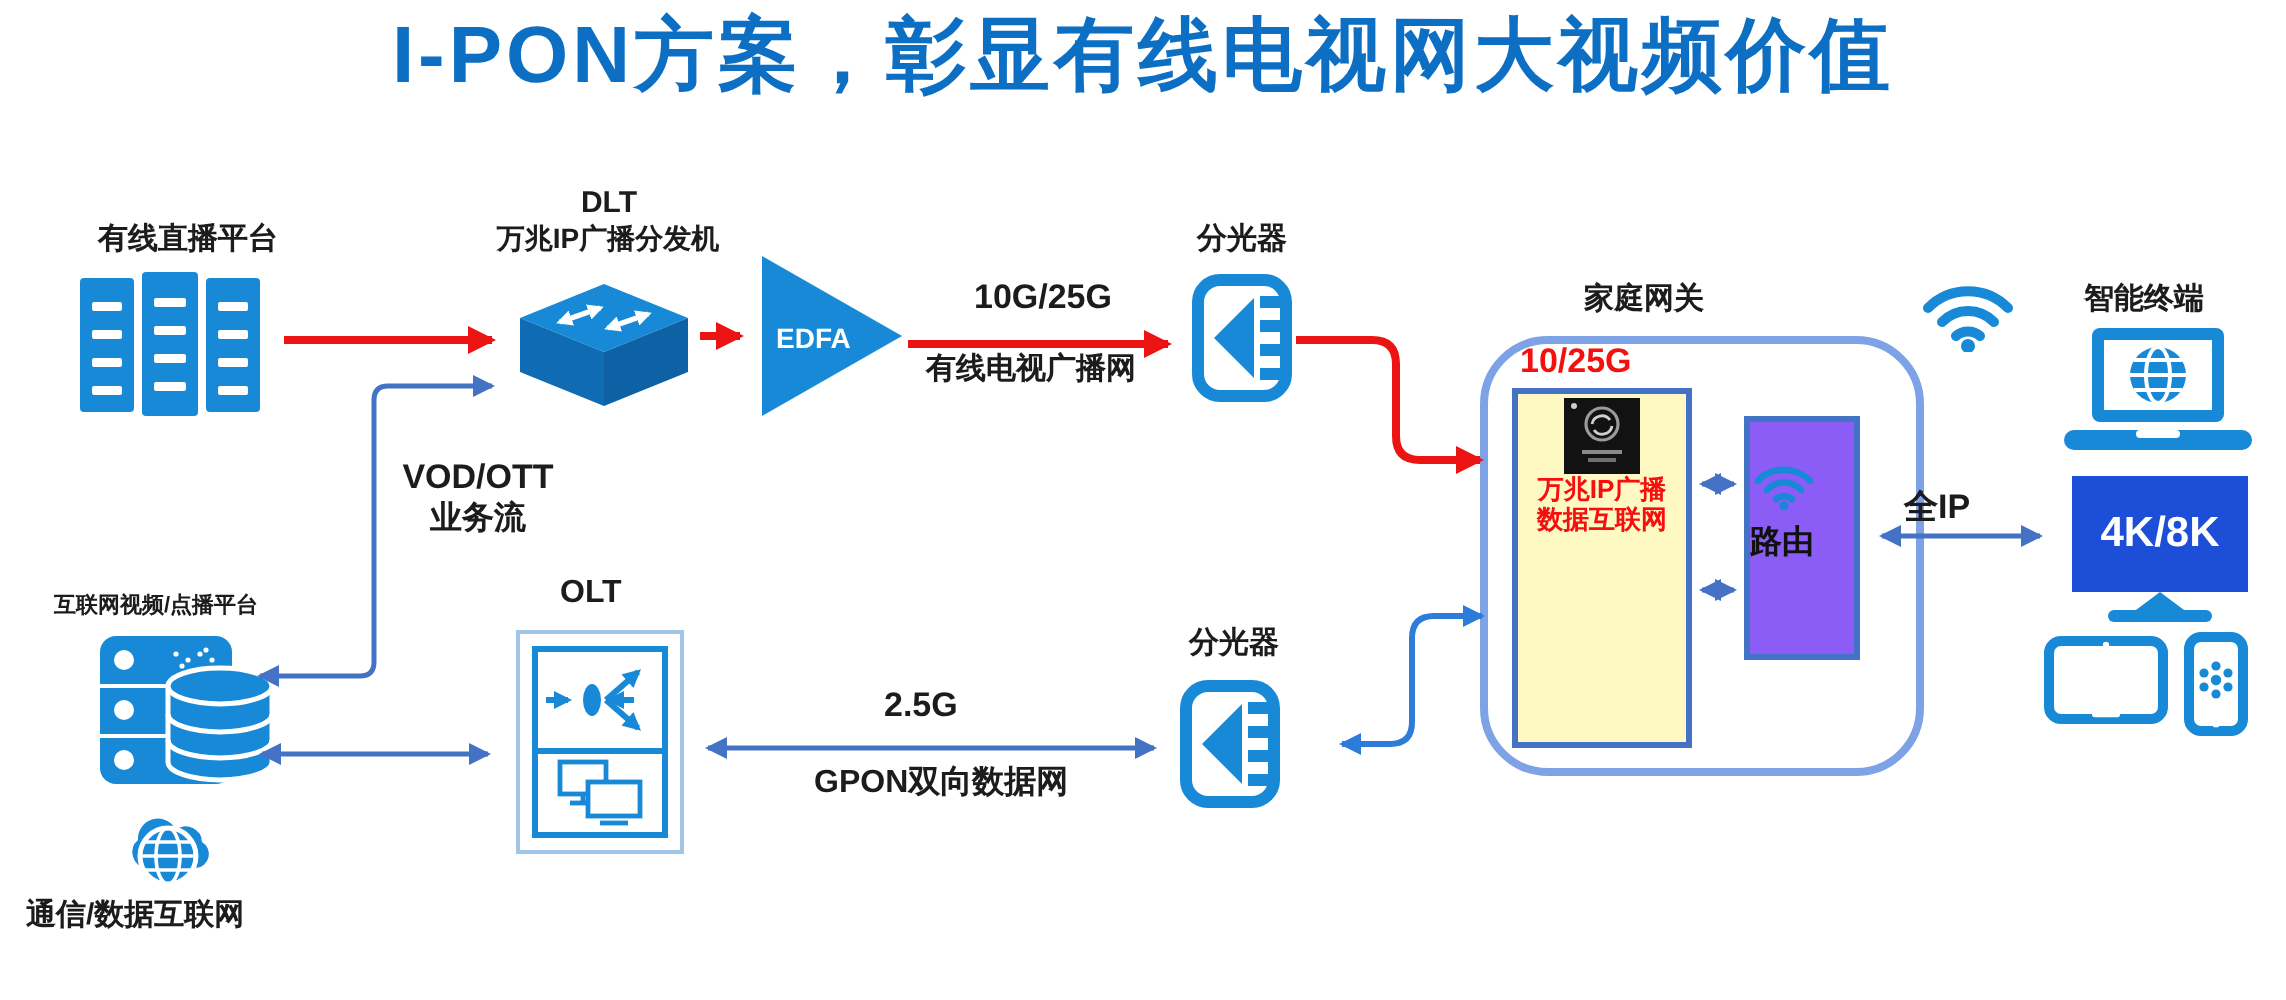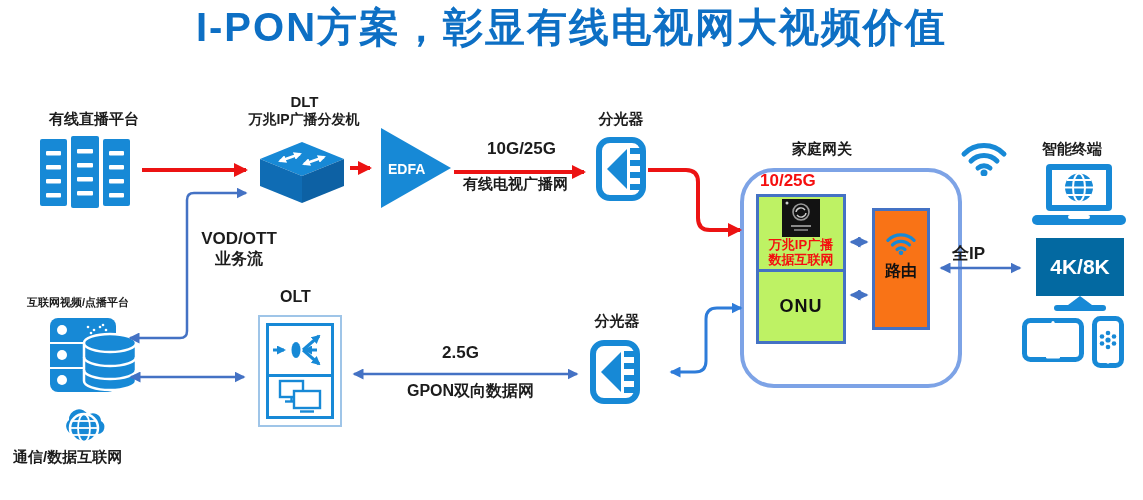--- a/index.html
+++ b/index.html
@@ -7,32 +7,32 @@
        font-family:"Liberation Sans","DejaVu Sans",sans-serif;}
   .abs{position:absolute;}
   .lbl{font-weight:700;color:#1c1c1c;white-space:nowrap;}
   .ctr{text-align:center;}
   #title{left:0;top:4;width:1143px;text-align:center;font-size:40px;font-weight:800;
          color:#0d6fc4;letter-spacing:2px;}
   
   #gateway-box{left:740px;top:168px;width:214px;height:212px;border:4px solid #7da3e6;
                border-radius:34px;background:transparent;}
   #gateway-speed{left:760px;top:171px;font-size:17px;font-weight:800;color:#f50f0f;text-align:right;}
-  #chipbox{left:756px;top:194px;width:90px;height:150px;border:3px solid #4472c4;background:#bef264;
+  #chipbox{left:756px;top:194px;width:90px;height:180px;border:3px solid #4472c4;background:#fef9c3;
            display:flex;flex-direction:column;box-sizing:border-box;}
   #chip-section{height:72px;display:flex;flex-direction:column;align-items:center;}
   #chip{width:38px;height:38px;background:#121212;margin-top:2px;position:relative;}
   .chip-red{font-size:13px;line-height:15px;font-weight:800;color:#f50f0f;white-space:nowrap;}
   #onu-section{flex:1;border-top:3px solid #4472c4;display:flex;align-items:center;justify-content:center;}
   #onu-label{font-size:18px;font-weight:800;color:#111;letter-spacing:1px;}
-  #router-box{left:872px;top:208px;width:58px;height:122px;border:3px solid #4472c4;background:#f97316;
-              box-sizing:border-box;display:flex;flex-direction:column;align-items:center;}
+  #router-box{left:872px;top:208px;width:58px;height:122px;border:3px solid #4472c4;background:#8b5cf6;
+              box-sizing:border-box;display:flex;flex-direction:column;align-items:flex-start;}
   #router-label{font-size:16px;font-weight:700;color:#111;margin-top:6px;}
   
-  #tv{left:1036px;top:238px;width:88px;height:58px;background:#0369a1;display:flex;
+  #tv{left:1036px;top:238px;width:88px;height:58px;background:#1d4ed8;display:flex;
       align-items:center;justify-content:center;}
   #tv span{color:#fff;font-size:21px;font-weight:800;}
   #tv-neck{left:1068px;top:296px;width:0;height:0;border-left:12px solid transparent;
            border-right:12px solid transparent;border-bottom:9px solid #1789d6;}
   #tv-base{left:1054px;top:305px;width:52px;height:6px;background:#1789d6;border-radius:3px;}
   
   #olt-box{left:258px;top:315px;width:84px;height:112px;border:2px solid #9fc5e8;background:#fff;
            box-sizing:border-box;display:flex;align-items:center;justify-content:center;}
   #olt-inner{width:68px;height:96px;border:3px solid #1789d6;box-sizing:border-box;
              display:flex;flex-direction:column;}
@@ -145,23 +145,20 @@
       <svg width="38" height="38" viewBox="0 0 38 38">
         <circle cx="19" cy="13" r="8" fill="none" stroke="#9a9a9a" stroke-width="1.6"></circle>
         <path d="M14,13 a5,5 0 0 1 9,-2 M24,14 a5,5 0 0 1 -9,2" fill="none" stroke="#cfcfcf" stroke-width="1.4"></path>
         <rect x="9" y="26" width="20" height="2" fill="#8a8a8a"></rect>
         <rect x="12" y="30" width="14" height="2" fill="#6f6f6f"></rect>
         <circle cx="5" cy="4" r="1.5" fill="#cccccc"></circle>
       </svg>
     </div>
     <div class="chip-red">万兆IP广播</div>
     <div class="chip-red">数据互联网</div>
-  </div>
-  <div id="onu-section">
-    <span id="onu-label">ONU</span>
   </div>
 </div>
 
 <div id="router-box" class="abs">
   <svg style="margin-top:16px;" width="34" height="28" viewBox="0 0 52 42">
     <g fill="none" stroke="#1789d6" stroke-width="5" stroke-linecap="round">
       <path d="M6,20 A28,28 0 0 1 46,20"></path>
       <path d="M13,27 A18,18 0 0 1 39,27"></path>
       <path d="M20,34 A9,9 0 0 1 32,34"></path>
     </g>

